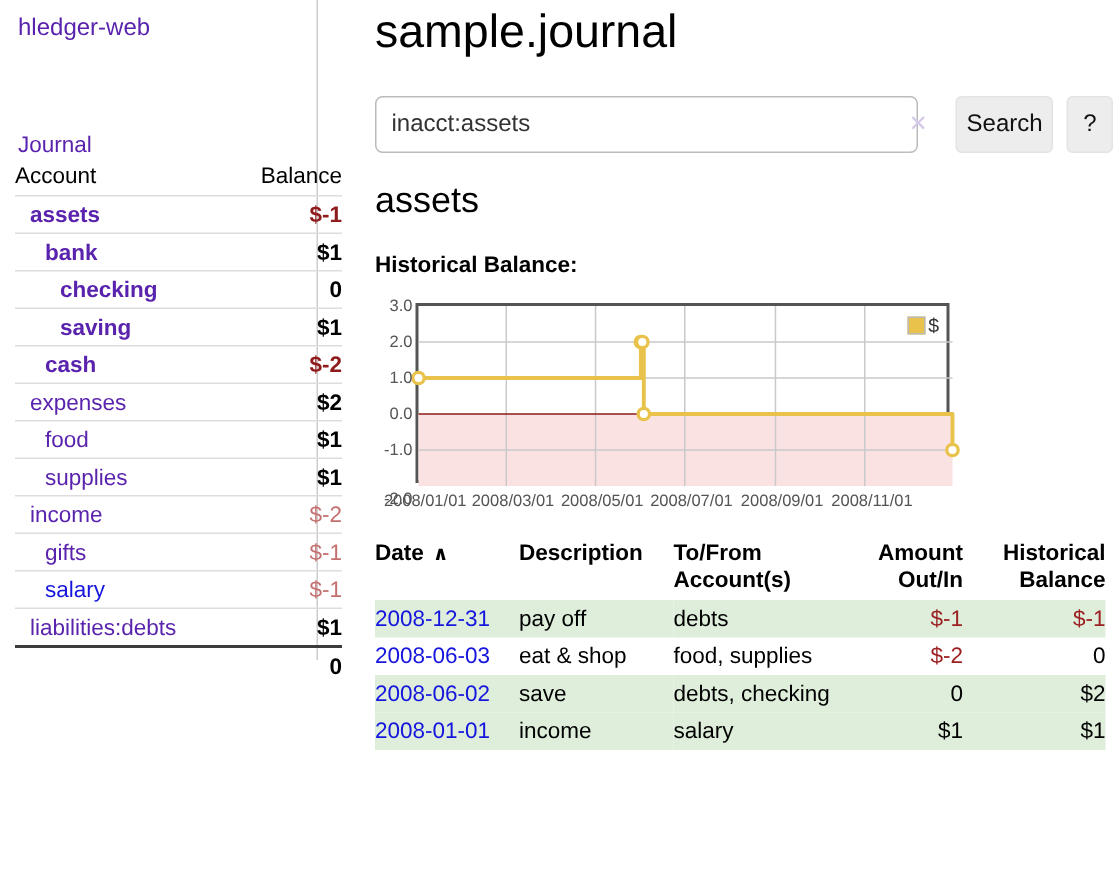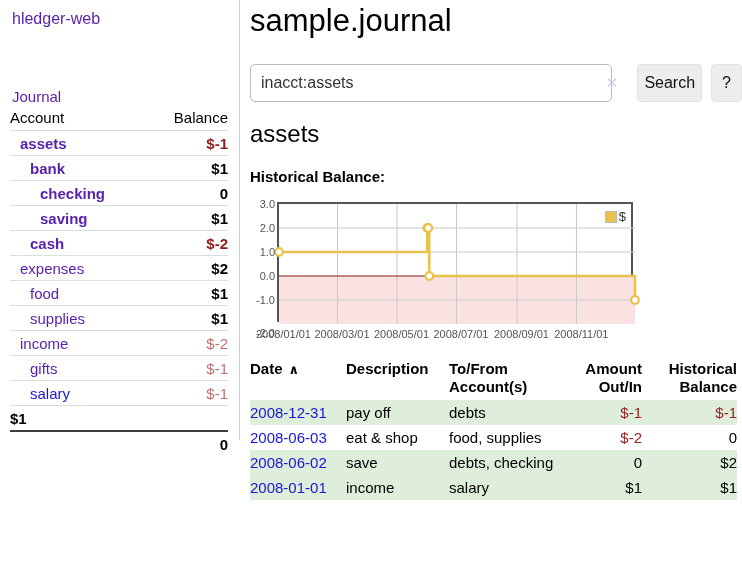--- a/index.html
+++ b/index.html
@@ -1,21 +1,21 @@
 <!DOCTYPE html>
 <html><head>
 <meta charset="utf-8">
 <style>
   * { margin:0; padding:0; box-sizing:border-box; }
   html,body { width:742px; height:582px; background:#fff; overflow:hidden;
     font-family:"Liberation Sans","DejaVu Sans",sans-serif; color:#000; }
   .page { position:relative; width:742px; height:582px; }
 
   
-  .sidebar { position:absolute; left:0; top:0; width:240px; height:440px;
+  .sidebar { position:absolute; left:0; top:0; width:212px; height:440px;
     border-right:1px solid #ccc; }
   a { text-decoration:none; }
   .purple { color:#5a23ad; }
   .brand { position:absolute; left:12px; top:10px; font-size:16px; }
   .journal-link { position:absolute; left:12px; top:88px; font-size:15px; }
   .acct-table { position:absolute; left:10px; top:104px; width:218px; font-size:15px; }
   .acct-header { display:flex; justify-content:space-between; align-items:center; height:26px; }
   .acct-row { display:flex; justify-content:space-between; align-items:center;
     height:25px; border-top:1px solid #ddd; }
   .acct-name { color:#5a23ad; white-space:nowrap; }
@@ -128,20 +128,21 @@
           </div>
           <div class="acct-row">
             <a href="#" class="acct-name lvl1">gifts</a>
             <span class="acct-bal soft">$-1</span>
           </div>
           <div class="acct-row">
             <a href="#" class="acct-name lvl1 blue">salary</a>
             <span class="acct-bal soft">$-1</span>
           </div>
           <div class="acct-row">
+            <a href="#" class="acct-name lvl0">liabilities:debts</a>
             <span class="acct-bal">$1</span>
           </div>
         </div>
       <div class="acct-total">
         <span>0</span>
       </div>
     </div>
   </aside>
 
   <main class="main">

